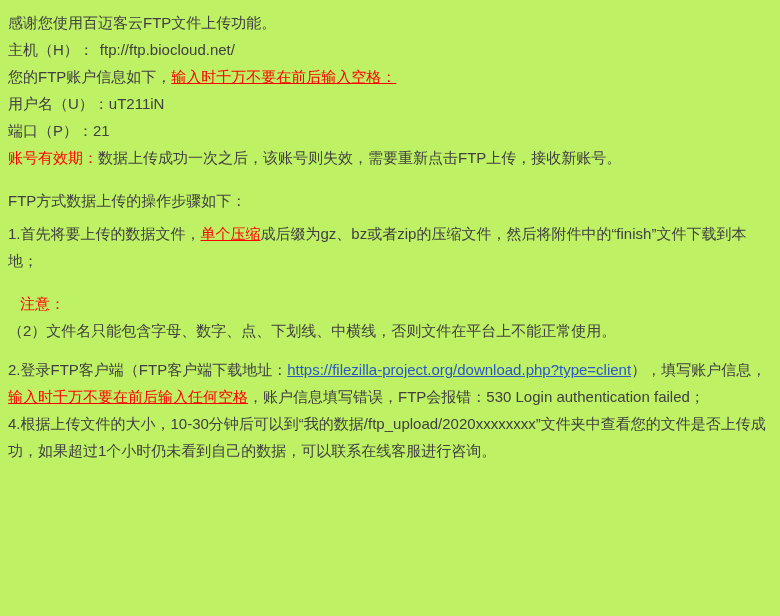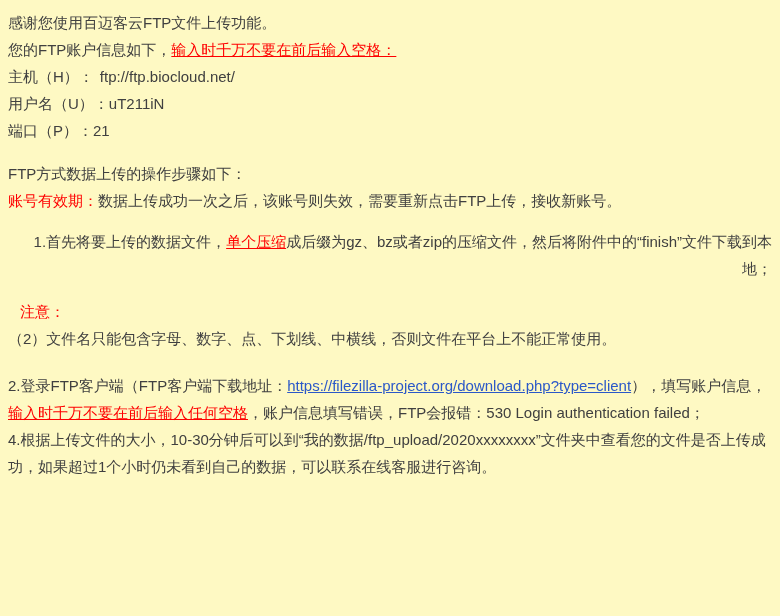--- a/index.html
+++ b/index.html
@@ -10,69 +10,69 @@
   }
   .doc {
     box-sizing: border-box;
     width: 780px;
     min-height: 616px;
     padding: 9px 8px 10px 8px;
     font-family: "Liberation Sans", "DejaVu Sans", sans-serif;
     font-size: 15px;
     line-height: 27px;
     color: #404040;
-    background: #fef9c3;
+    background: #bef264;
   }
   .line { white-space: normal; }
   .para { margin: 0; }
   .red { color: #fe0000; }
   .u { text-decoration: underline; }
   .link {
     color: #2b58c8;
     text-decoration: underline;
     cursor: pointer;
   }
   .gap16 { margin-top: 16px; }
-  .gap14 { margin-top: 14px; text-align: right; }
-  .gap12 { margin-top: 20px; }
+  .gap14 { margin-top: 6px; }
+  .gap12 { margin-top: 12px; }
   .gap20 { }
   .note-indent { padding-left: 12px; margin-top: 16px; }
   .pad-left { padding-left: 6px; }
 </style>
 </head>
 <body>
 
 <div class="doc">
 
   <div class="line">
     <span>感谢您使用百迈客云FTP文件上传功能。</span>
   </div>
 
   <div class="line">
-    <span>您的FTP账户信息如下，</span><span class="red u">输入时千万不要在前后输入空格：</span>
+    <span>主机（H）：</span><span class="pad-left">ftp://ftp.biocloud.net/</span>
   </div>
 
   <div class="line">
-    <span>主机（H）：</span><span class="pad-left">ftp://ftp.biocloud.net/</span>
+    <span>您的FTP账户信息如下，</span><span class="red u">输入时千万不要在前后输入空格：</span>
   </div>
 
   <div class="line">
     <span>用户名（U）：</span><span>uT211iN</span>
   </div>
 
 
   <div class="line">
     <span>端口（P）：</span><span>21</span>
   </div>
 
-  <div class="line gap16">FTP方式数据上传的操作步骤如下：</div>
-
   <div class="line">
     <span class="red">账号有效期：</span><span>数据上传成功一次之后，该账号则失效，需要重新点击FTP上传，接收新账号。</span>
   </div>
+
+  <div class="line gap16">FTP方式数据上传的操作步骤如下：</div>
 
   <p class="para gap14">
     <span>1.首先将要上传的数据文件，</span><span class="red u">单个压缩</span><span>成后缀为gz、bz或者zip的压缩文件，然后将附件中的“finish”文件下载到本地；</span>
   </p>
 
   <div class="line note-indent">
     <span class="red">注意：</span>
   </div>
 
 

